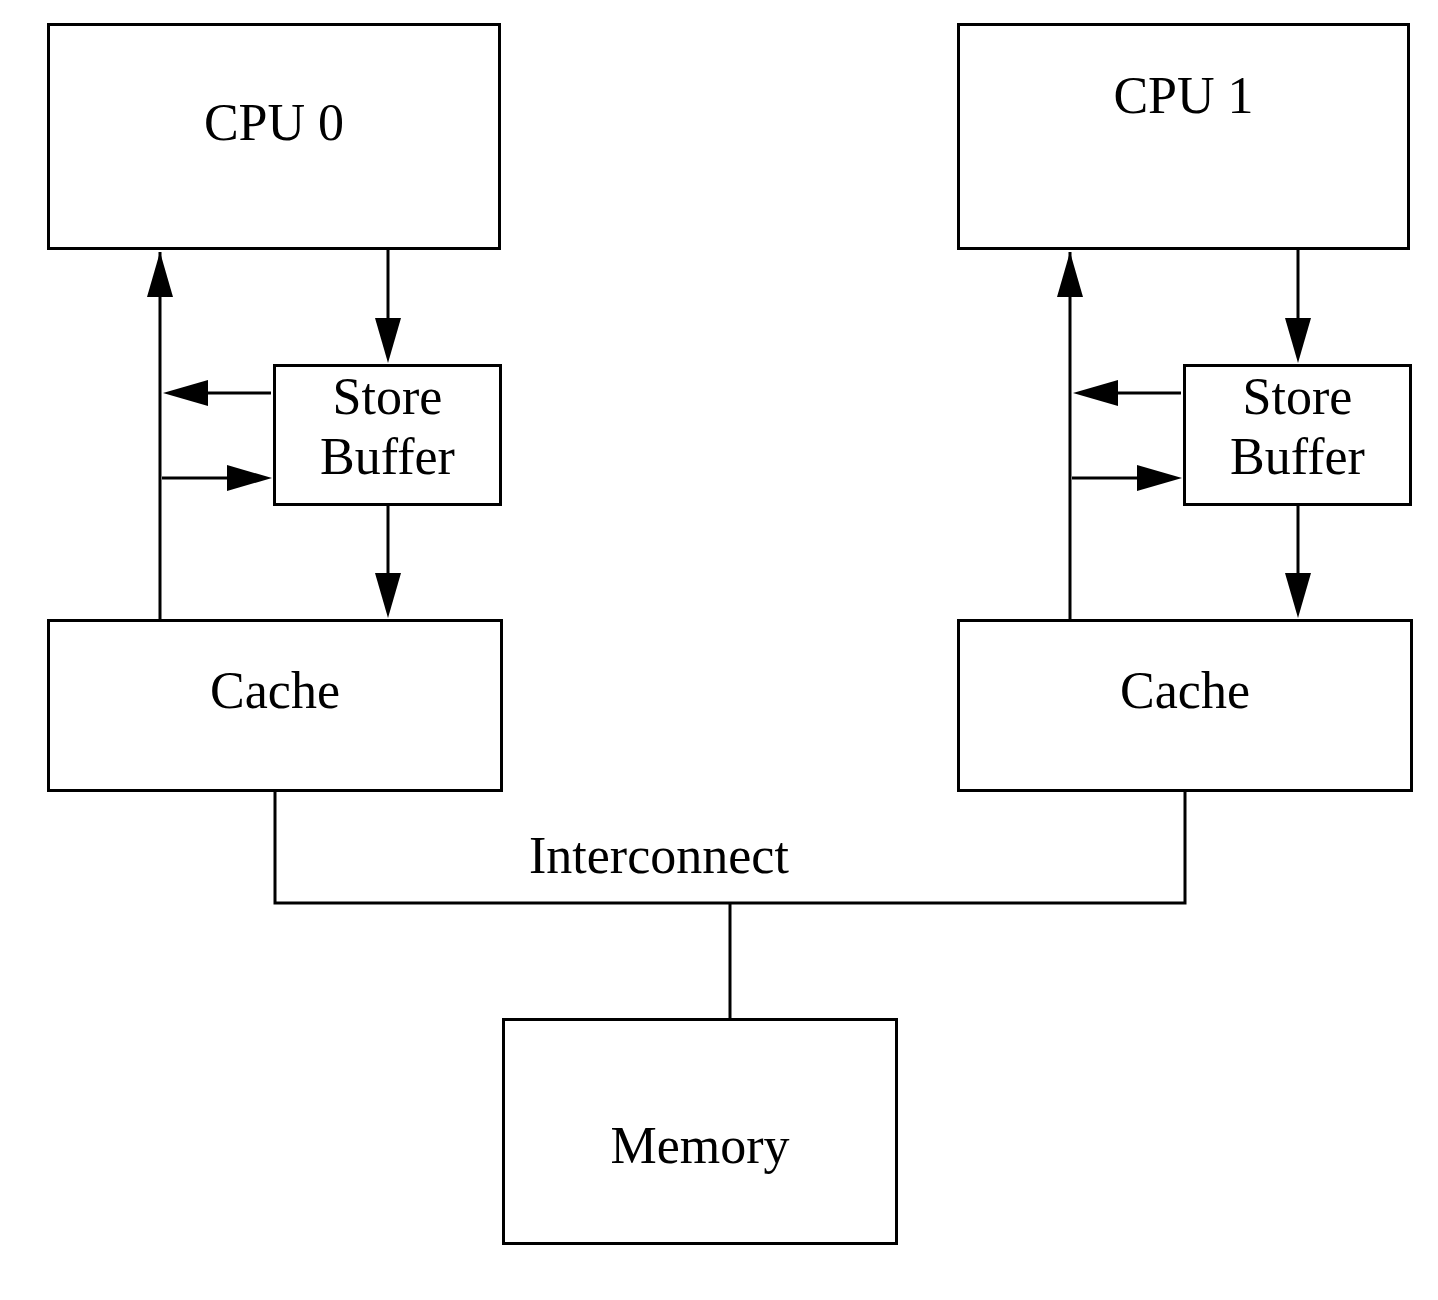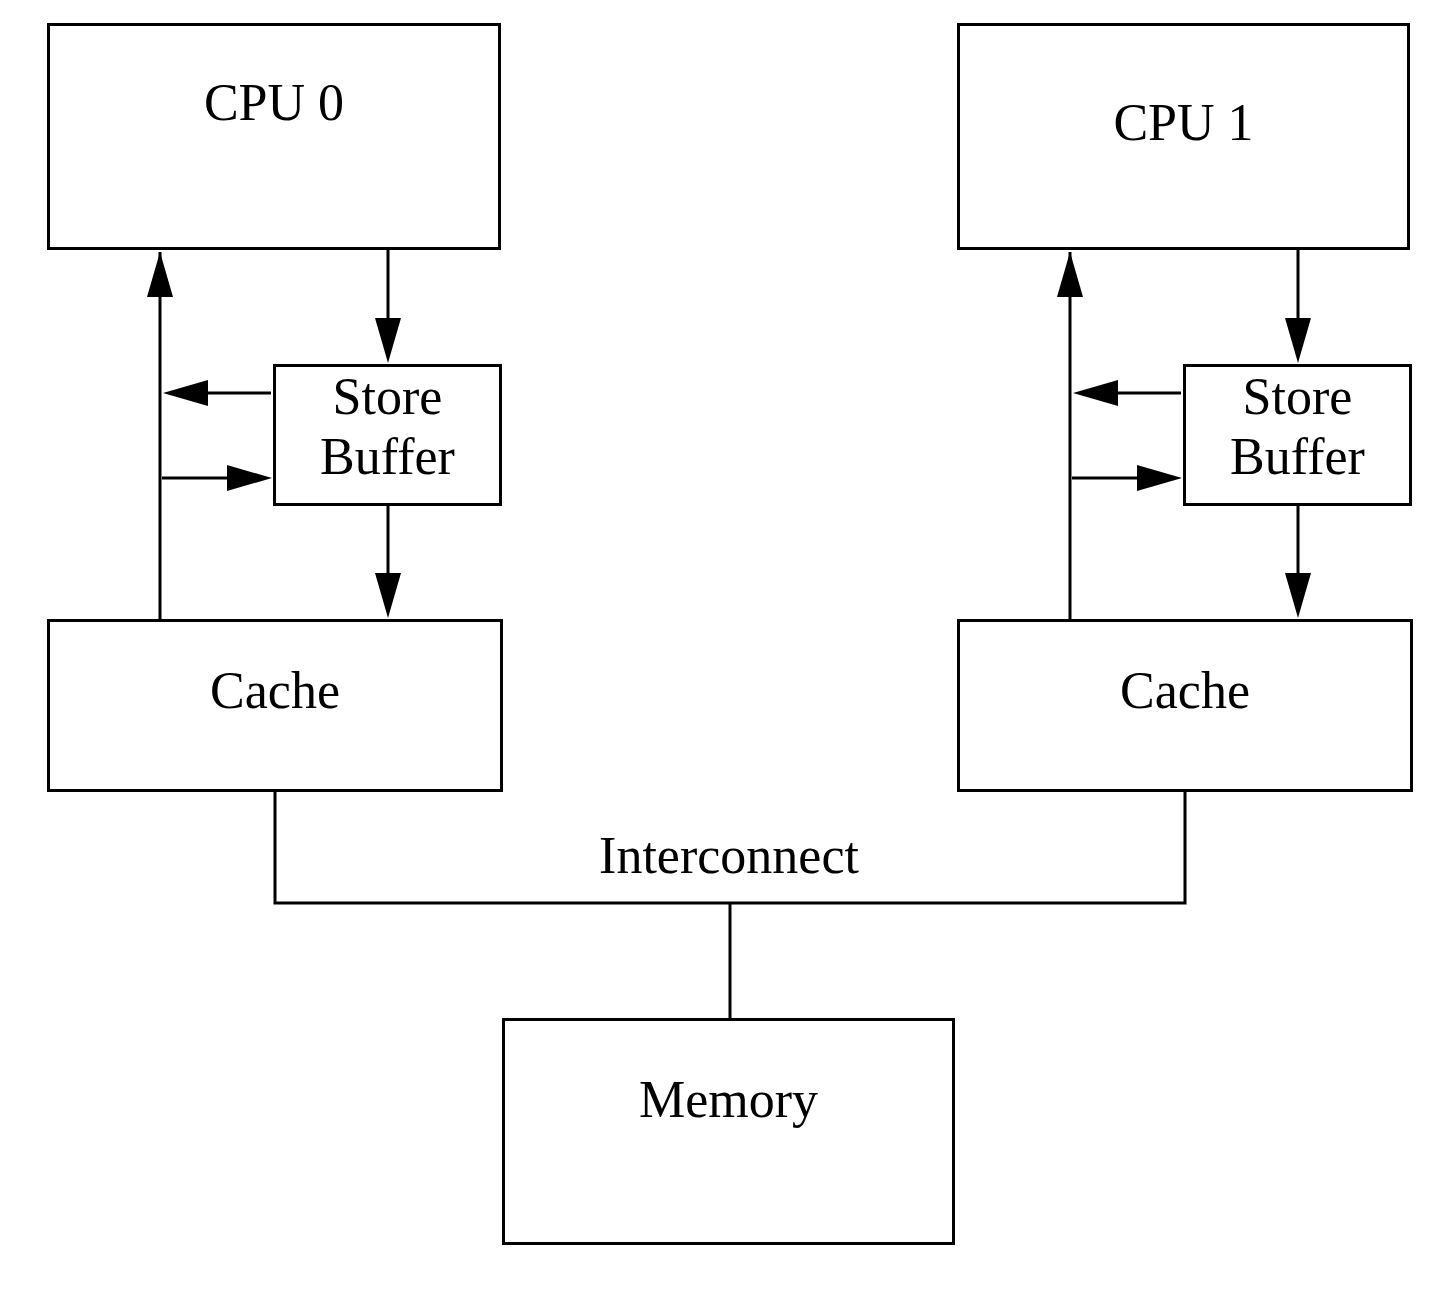--- a/index.html
+++ b/index.html
@@ -28,35 +28,35 @@
     box-sizing: border-box;
     background: #ffffff;
     border: 3px solid #000000;
     display: flex;
     justify-content: center;
     align-items: flex-start;
     font-size: 52px;
     line-height: 1.0;
     white-space: nowrap;
   }
-  .box-cpu0    { left: 47px;   top: 23px;   width: 454px; height: 227px; padding-top: 51px; }
-  .box-cpu1    { left: 957px;  top: 23px;   width: 453px; height: 227px; padding-top: 71px; }
+  .box-cpu0    { left: 47px;   top: 23px;   width: 454px; height: 227px; padding-top: 71px; }
+  .box-cpu1    { left: 957px;  top: 23px;   width: 453px; height: 227px; padding-top: 44px; }
   .box-sb      { width: 229px; height: 142px; align-items: flex-start; text-align: center;
                  line-height: 1.16; white-space: normal; }
   .box-sb-left  { left: 273px;  top: 364px; }
   .box-sb-right { left: 1183px; top: 364px; }
   .box-cache0  { left: 47px;   top: 619px;  width: 456px; height: 173px; padding-top: 43px; }
   .box-cache1  { left: 957px;  top: 619px;  width: 456px; height: 173px; padding-top: 43px; }
-  .box-memory  { left: 502px;  top: 1018px; width: 453px; height: 227px; padding-top: 53px; text-align: right; }
+  .box-memory  { left: 502px;  top: 1018px; width: 396px; height: 227px; padding-top: 99px; text-align: right; }
   .interconnect-label {
     position: absolute;
     left: 529px;
     top: 830px;
     width: 400px;
-    text-align: center;
+    text-align: left;
     font-size: 52px;
     line-height: 1.0;
     white-space: nowrap;
   }
 </style>
 </head>
 <body>
 
 <div class="canvas">
 

